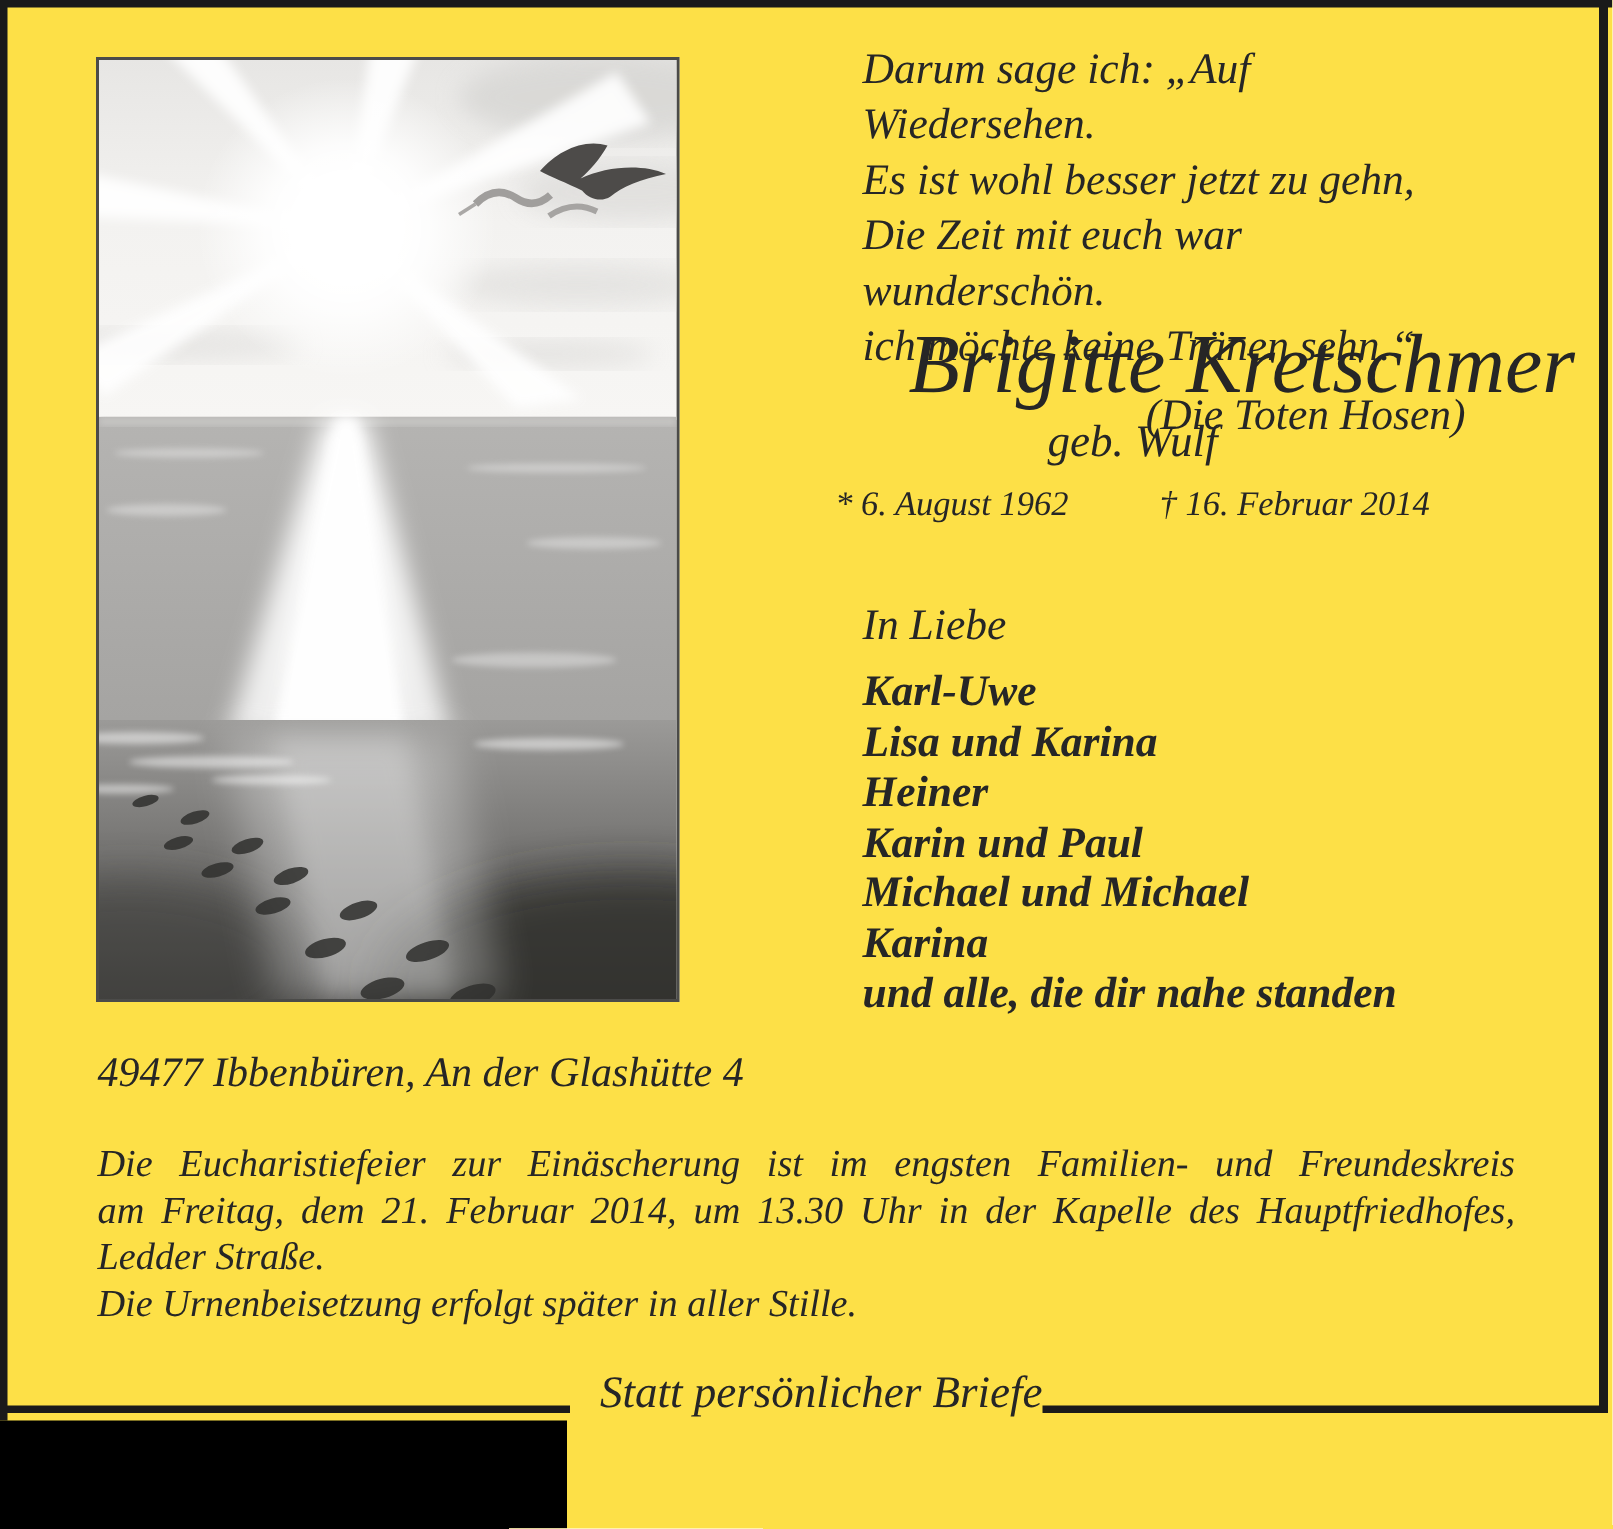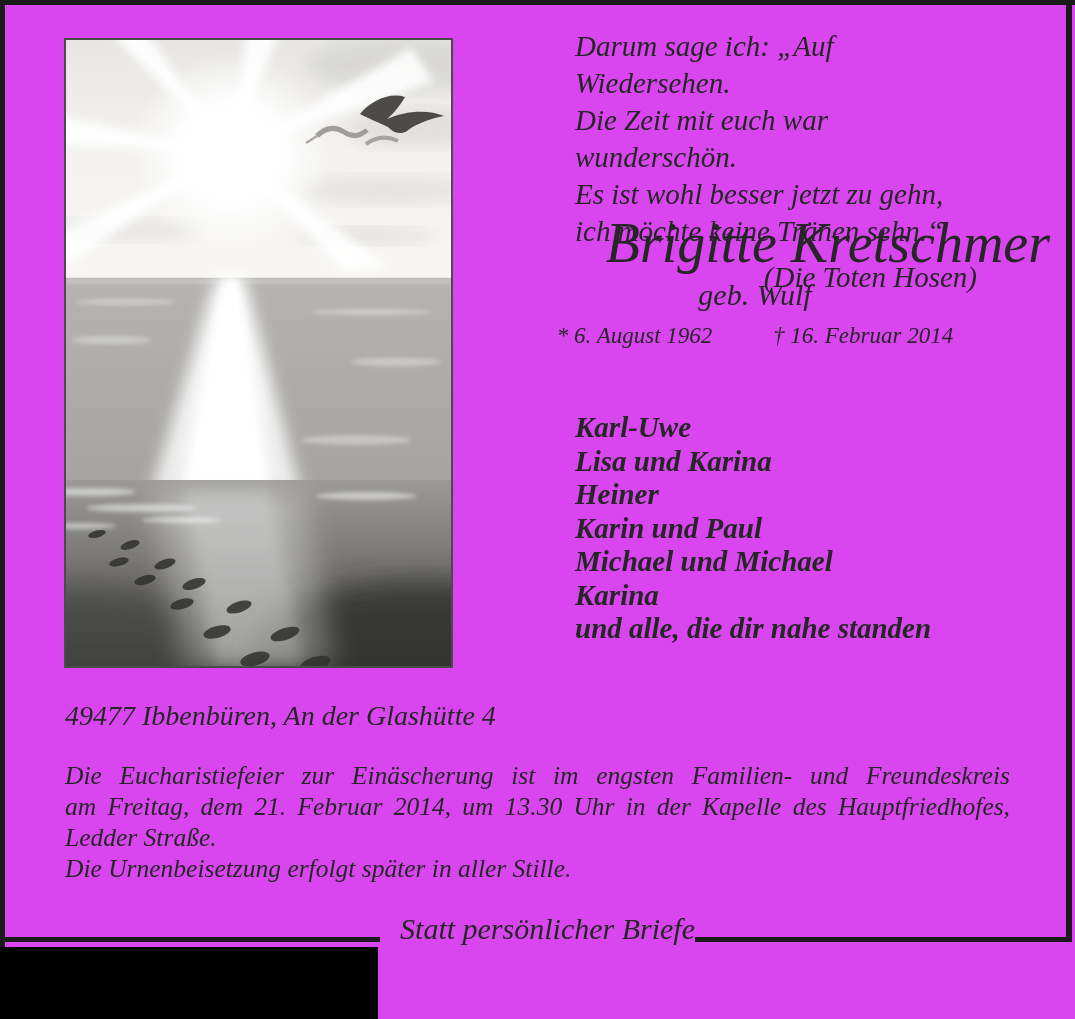--- a/index.html
+++ b/index.html
@@ -1,17 +1,17 @@
 <!DOCTYPE html>
 <html><head>
 <meta charset="utf-8">
 <style>
   html,body{margin:0;padding:0;background:#ffffff;}
   .page{
-    position:relative;width:1075px;height:1019px;background:#d946ef;overflow:hidden;
+    position:relative;width:1075px;height:1019px;background:#fde047;overflow:hidden;
     font-family:"Liberation Serif", serif;font-style:italic;color:#262626;
   }
   
   .frame-top{position:absolute;left:0;top:0;width:1075px;height:5px;background:#1a1a1a;}
   .frame-left{position:absolute;left:0;top:0;width:5px;height:947px;background:#1a1a1a;}
   .frame-right{position:absolute;left:1066px;top:0;width:6px;height:942px;background:#1a1a1a;}
   .rule-left{position:absolute;left:0;top:937px;width:380px;height:5px;background:#1a1a1a;}
   .rule-right{position:absolute;left:695px;top:937px;width:377px;height:5px;background:#1a1a1a;}
   .redaction{position:absolute;left:0;top:947px;width:378px;height:72px;background:#000000;}
   
@@ -156,36 +156,37 @@
         <ellipse cx="151" cy="592" rx="14" ry="6" transform="rotate(-15 151 592)"></ellipse>
         <ellipse cx="219" cy="594" rx="15" ry="6" transform="rotate(-18 219 594)"></ellipse>
         <ellipse cx="189" cy="619" rx="15" ry="6.5" transform="rotate(-15 189 619)"></ellipse>
         <ellipse cx="249" cy="624" rx="16" ry="7" transform="rotate(-18 249 624)"></ellipse>
       </g>
     </svg>
   </div>
 
   <div class="quote">
     <div>Darum sage ich: „Auf Wiedersehen.</div>
+    <div>Es ist wohl besser jetzt zu gehn,</div>
     <div>Die Zeit mit euch war wunderschön.</div>
-    <div>Es ist wohl besser jetzt zu gehn,</div>
     <div>ich möchte keine Tränen sehn.“</div>
     <div class="attr">(Die Toten Hosen)</div>
   </div>
 
   <div class="name-block">
     <div class="name">Brigitte Kretschmer</div>
     <div class="birthname">geb. Wulf</div>
     <div class="dates">
       <span class="birth">* 6. August 1962</span>
       <span class="death">† 16. Februar 2014</span>
     </div>
   </div>
 
   <div class="mourners">
+    <div class="intro">In Liebe</div>
     <div class="mourner-names">
       <div>Karl-Uwe</div>
       <div>Lisa und Karina</div>
       <div>Heiner</div>
       <div>Karin und Paul</div>
       <div>Michael und Michael</div>
       <div>Karina</div>
       <div>und alle, die dir nahe standen</div>
     </div>
   </div>

